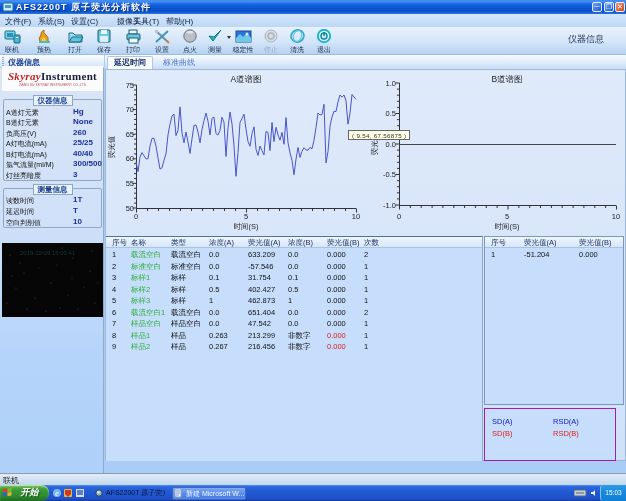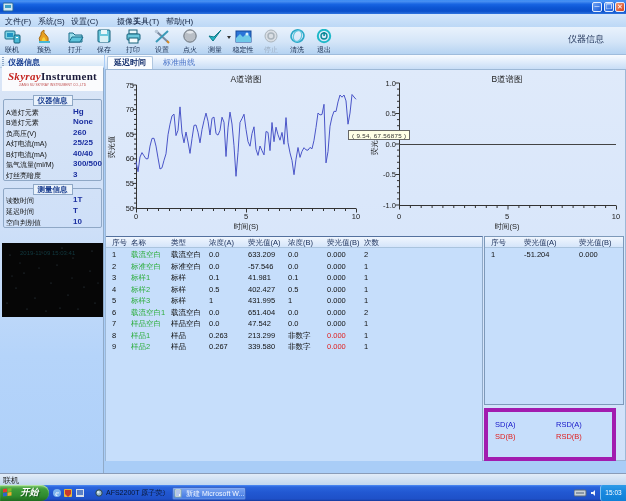--- a/index.html
+++ b/index.html
@@ -44,37 +44,38 @@
 #tooltip{left:348px;top:130px;height:10px;background:#ffffe6;border:1px solid #666;font-size:6.2px;line-height:9px;color:#333;white-space:nowrap;padding:0 3px;letter-spacing:.3px}
 
 #tblL{left:106px;top:236px;width:377px;height:225px;background:#c6defb;font-size:7.5px;border-right:1px solid #90aac8;border-top:1px solid #53719e}
 .th{position:absolute;top:0;height:11px;font-weight:normal;color:#152a55;white-space:nowrap}
 #tblL .hdr,#tblR .hdr{position:absolute;left:0;top:0;right:0;height:11px;background:linear-gradient(180deg,#f0f6fe,#d5e5fa);border-bottom:1px solid #aac4de}
 .cell{position:absolute;white-space:nowrap;color:#111}
 .grn{color:#2fae3f}
 .red{color:#e02020}
 
 #tblR{left:484px;top:236px;width:140px;height:169px;background:#c6defb;font-size:7.5px;border:1px solid #7d99b9}
-#sdbox{left:484px;top:408px;width:132px;height:53px;background:#c6defb;border:4px solid #a21caf;font-size:7.5px}
+#sdbox{left:484px;top:408px;width:132px;height:53px;background:#c6defb;border:1px solid #a21caf;font-size:7.5px}
 #sdbox span{position:absolute;white-space:nowrap}.sb{color:#1515c8}.sr{color:#e02020}
 
 #status{left:0;top:473px;width:626px;height:12px;background:linear-gradient(180deg,#e2ecf8,#c2d7ef);font-size:8px;color:#222;padding:1px 0 0 3px;border-top:1px solid #8a9cb8}
 #taskbar{left:0;top:485px;width:626px;height:16px;background:linear-gradient(180deg,#4f8df5 0%,#2a65dd 12%,#2258d2 45%,#1e50c8 88%,#16389b 100%)}
 #startbtn{left:0;top:485px;width:49px;height:16px;border-radius:0 8px 8px 0;background:linear-gradient(180deg,#7eca6e 0%,#3f9c3a 25%,#2e8a2e 70%,#1f6b1f 100%);box-shadow:inset 0 1px 1px #b6e7a6;color:#fff;font-weight:bold;font-style:italic;font-size:9px;text-align:center;line-height:15px;text-shadow:1px 1px 1px #14521a}
 .tkbtn{top:487px;height:13px;border-radius:2px;font-size:7px;line-height:12px;white-space:nowrap;overflow:hidden}
 #tk1{left:93px;width:72px;background:transparent;color:#091530;padding-left:13px}
 #tk2{left:172px;width:74px;background:linear-gradient(180deg,#7da6f2,#4a7fe4 80%);color:#f2f7ff;padding-left:13px;box-shadow:inset 0 0 1px #dce8fa;border:1px solid #3a66c8}
 #tray{left:600px;top:485px;width:26px;height:16px;background:linear-gradient(180deg,#2f9ce8 0%,#1a8ae0 40%,#0f7fd6 100%);border-left:1px solid #7ec2f0;border-radius:3px 0 0 3px;color:#fff;font-size:6.5px;line-height:15px;text-align:center}
 </style></head>
 <body>
 <div id="title" class="abs">
   <svg class="abs" style="left:3px;top:2px" width="11" height="11">
       <rect x="0" y="1" width="10" height="8" rx="1" fill="#cfe7f2" stroke="#2a6a9a"></rect>
       <rect x="2" y="3" width="6" height="3" fill="#3aa0c8"></rect>
     </svg>
+  <span class="abs txt">AFS2200T  原子荧光分析软件</span>
   <span class="abs tbtn tb1" style="left:592px">─</span>
   <span class="abs tbtn tb1" style="left:604px">❐</span>
   <span class="abs tbtn tbx" style="left:615px">✕</span>
 </div>
 <div id="menu" class="abs">
   <span style="left:5px">文件(F)</span>
     <span style="left:38px">系统(S)</span>
     <span style="left:71px">设置(C)</span>
     <span style="left:117px">摄像头</span>
     <span style="left:133px">工具(T)</span>
@@ -399,37 +400,37 @@
 <span class="cell" style="left:65px;top:24.5px">标准空白</span>
 <span class="cell" style="left:103px;top:24.5px">0.0</span>
 <span class="cell" style="left:142px;top:24.5px">-57.546</span>
 <span class="cell" style="left:182px;top:24.5px">0.0</span>
 <span class="cell" style="left:221px;top:24.5px">0.000</span>
 <span class="cell" style="left:258px;top:24.5px">1</span>
 <span class="cell" style="left:6px;top:36.0px">3</span>
 <span class="cell grn" style="left:25px;top:36.0px">标样1</span>
 <span class="cell" style="left:65px;top:36.0px">标样</span>
 <span class="cell" style="left:103px;top:36.0px">0.1</span>
-<span class="cell" style="left:142px;top:36.0px">41.981</span>
+<span class="cell" style="left:142px;top:36.0px">31.754</span>
 <span class="cell" style="left:182px;top:36.0px">0.1</span>
 <span class="cell" style="left:221px;top:36.0px">0.000</span>
 <span class="cell" style="left:258px;top:36.0px">1</span>
 <span class="cell" style="left:6px;top:47.5px">4</span>
 <span class="cell grn" style="left:25px;top:47.5px">标样2</span>
 <span class="cell" style="left:65px;top:47.5px">标样</span>
 <span class="cell" style="left:103px;top:47.5px">0.5</span>
 <span class="cell" style="left:142px;top:47.5px">402.427</span>
 <span class="cell" style="left:182px;top:47.5px">0.5</span>
 <span class="cell" style="left:221px;top:47.5px">0.000</span>
 <span class="cell" style="left:258px;top:47.5px">1</span>
 <span class="cell" style="left:6px;top:59.0px">5</span>
 <span class="cell grn" style="left:25px;top:59.0px">标样3</span>
 <span class="cell" style="left:65px;top:59.0px">标样</span>
 <span class="cell" style="left:103px;top:59.0px">1</span>
-<span class="cell" style="left:142px;top:59.0px">431.995</span>
+<span class="cell" style="left:142px;top:59.0px">462.873</span>
 <span class="cell" style="left:182px;top:59.0px">1</span>
 <span class="cell" style="left:221px;top:59.0px">0.000</span>
 <span class="cell" style="left:258px;top:59.0px">1</span>
 <span class="cell" style="left:6px;top:70.5px">6</span>
 <span class="cell grn" style="left:25px;top:70.5px">载流空白1</span>
 <span class="cell" style="left:65px;top:70.5px">载流空白</span>
 <span class="cell" style="left:103px;top:70.5px">0.0</span>
 <span class="cell" style="left:142px;top:70.5px">651.404</span>
 <span class="cell" style="left:182px;top:70.5px">0.0</span>
 <span class="cell" style="left:221px;top:70.5px">0.000</span>
@@ -447,21 +448,21 @@
 <span class="cell" style="left:65px;top:93.5px">样品</span>
 <span class="cell" style="left:103px;top:93.5px">0.263</span>
 <span class="cell" style="left:142px;top:93.5px">213.299</span>
 <span class="cell" style="left:182px;top:93.5px">非数字</span>
 <span class="cell red" style="left:221px;top:93.5px">0.000</span>
 <span class="cell" style="left:258px;top:93.5px">1</span>
 <span class="cell" style="left:6px;top:105.0px">9</span>
 <span class="cell grn" style="left:25px;top:105.0px">样品2</span>
 <span class="cell" style="left:65px;top:105.0px">样品</span>
 <span class="cell" style="left:103px;top:105.0px">0.267</span>
-<span class="cell" style="left:142px;top:105.0px">339.580</span>
+<span class="cell" style="left:142px;top:105.0px">216.456</span>
 <span class="cell" style="left:182px;top:105.0px">非数字</span>
 <span class="cell red" style="left:221px;top:105.0px">0.000</span>
 <span class="cell" style="left:258px;top:105.0px">1</span>
 </div>
 <div id="tblR" class="abs">
     <div class="hdr"></div>
 <span class="th" style="left:6px;top:1px">序号</span>
     <span class="th" style="left:39px;top:1px">荧光值(A)</span>
     <span class="th" style="left:94px;top:1px">荧光值(B)</span>
 <span class="cell" style="left:6px;top:13px">1</span>

